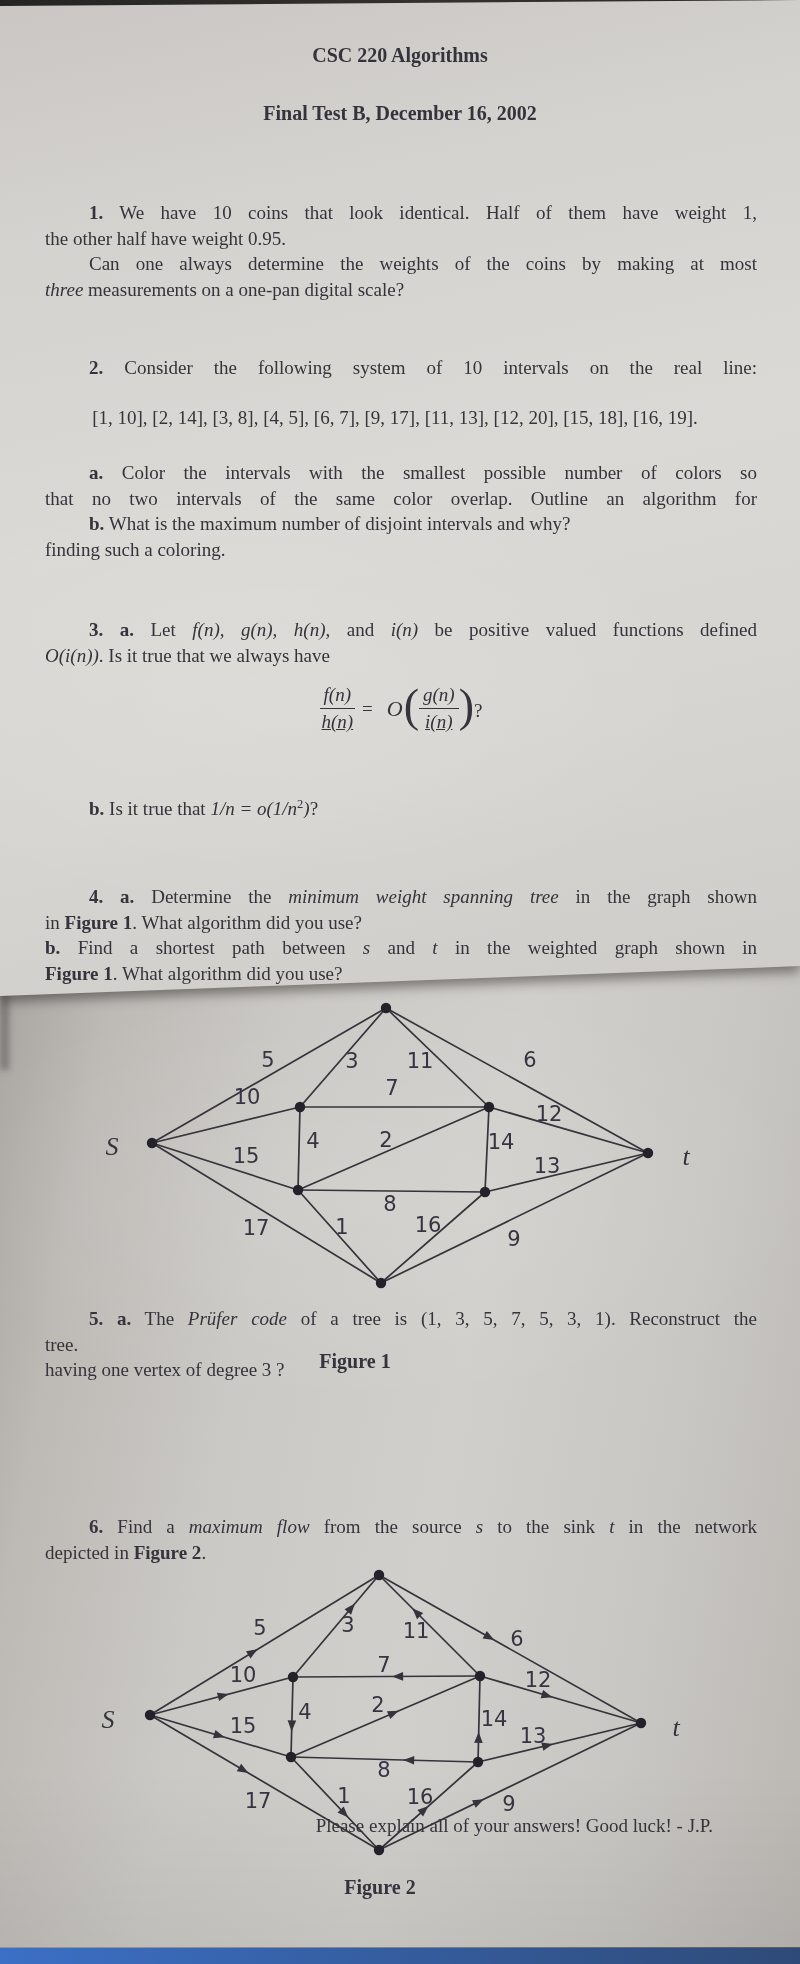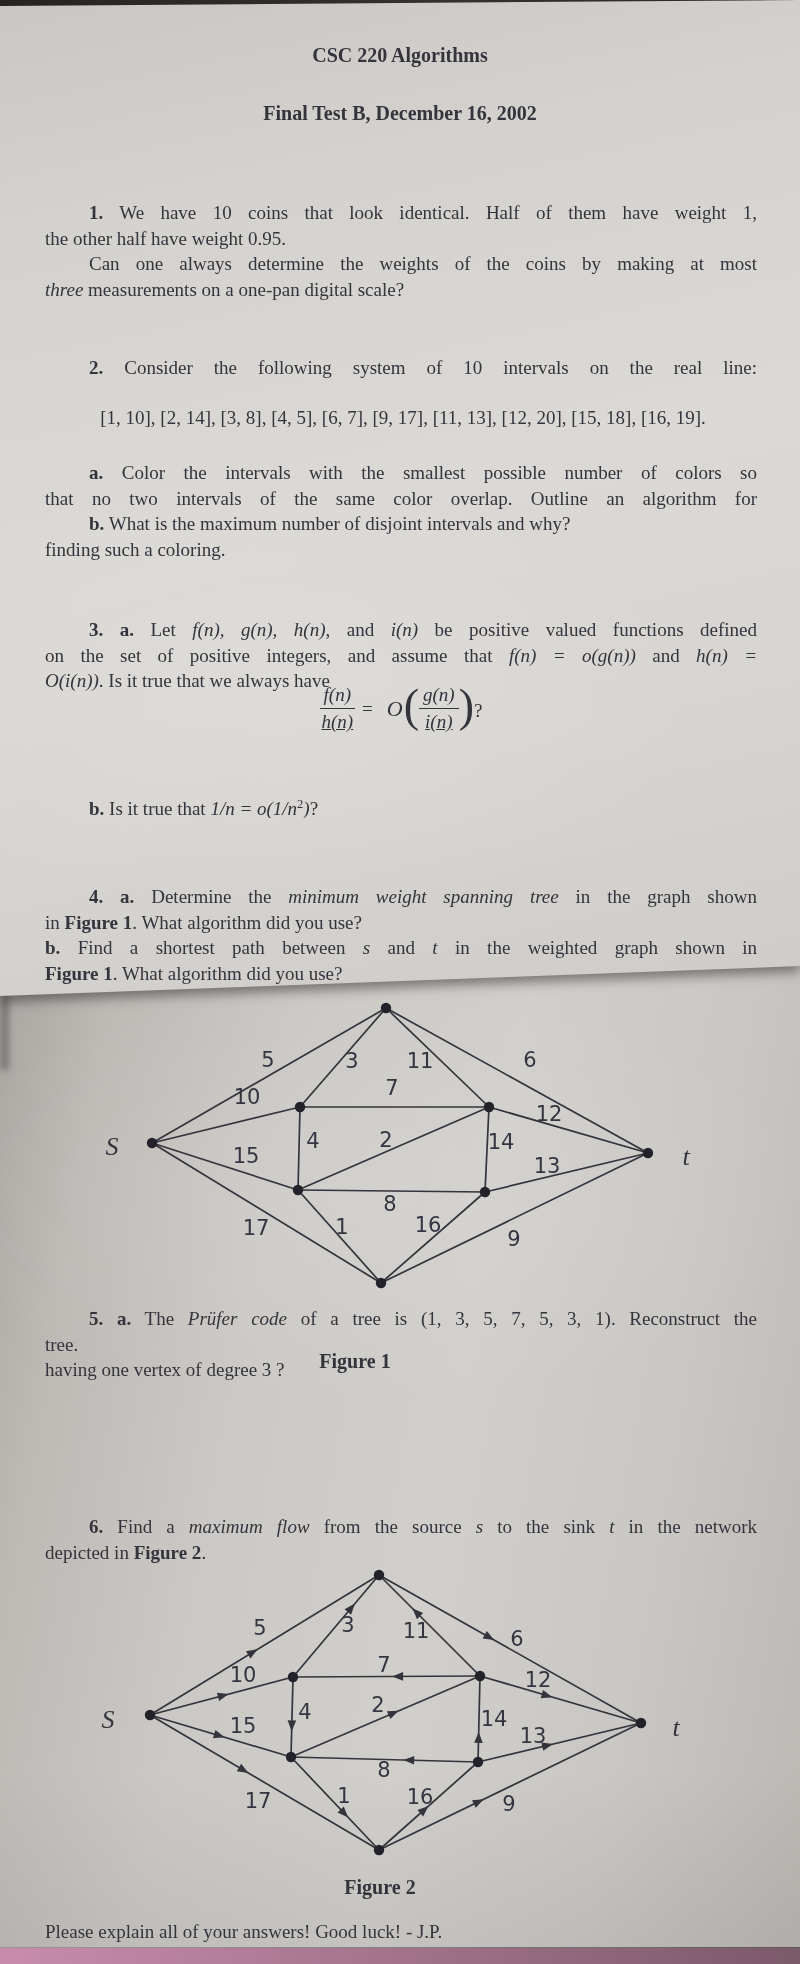--- a/index.html
+++ b/index.html
@@ -1,17 +1,17 @@
 <!DOCTYPE html>
 <html><head>
 <meta charset="utf-8">
 <style>
   html,body{margin:0;padding:0;background:#3b3936;}
   .page{position:relative;width:800px;height:1964px;overflow:hidden;
-        background:#f9a8d4;font-family:"Liberation Serif",serif;color:#35333b;}
+        background:#3b82f6;font-family:"Liberation Serif",serif;color:#35333b;}
   .page::before{content:'';position:absolute;left:0;top:0;right:0;height:12px;
         background:linear-gradient(90deg,#262524,#35332f 55%,#2a2927);z-index:0;}
   .page::after{content:'';position:absolute;left:0;bottom:0;right:0;height:17px;
         background:linear-gradient(90deg,rgba(60,57,53,.25),rgba(38,37,35,.6));z-index:1;}
 
   .sheet1-wrap{position:absolute;inset:0;z-index:1;
         filter:drop-shadow(0 6px 6px rgba(35,32,30,.5));}
   .sheet1{position:absolute;left:0;top:0;width:800px;height:1000px;
         clip-path:polygon(0 6px,100% 0,100% 966px,0 996px);
         background:linear-gradient(168deg,#c9c6c3 0%,#d4d2ce 20%,#dbd9d5 48%,#d7d5d1 72%,#ceccc8 100%);}
@@ -32,33 +32,33 @@
   .title1{top:44px;}
   .title2{top:102px;}
   .tl{font-size:19px;line-height:25.6px;height:25.6px;overflow:hidden;}
   .j{text-align:justify;text-align-last:justify;}
   .j::after{content:'';display:inline-block;width:100%;height:0;}
   .ind{padding-left:44px;}
   .s-n{font-style:normal;}
   .s-b{font-weight:700;}
   .s-i{font-style:italic;}
   .s-sup{font-size:12.5px;vertical-align:super;}
-  .math-line{position:absolute;left:47px;width:712px;text-align:center;font-size:19px;}
+  .math-line{position:absolute;left:39px;width:712px;text-align:center;font-size:19px;}
 
   .formula{position:absolute;left:45px;width:712px;text-align:center;}
   .frac{display:inline-block;vertical-align:middle;text-align:center;font-size:19px;}
   .frac .num{display:block;border-bottom:1.4px solid #35333b;padding:0 4px 2px;font-style:italic;}
   .frac .den{display:block;padding-top:2px;font-style:italic;text-decoration:underline;}
   .paren{font-size:46px;font-weight:400;vertical-align:middle;line-height:1;position:relative;top:-3px;}
   .fO{font-size:22px;font-style:italic;vertical-align:middle;margin:0 1px 0 7px;}
   .feq{font-size:19px;vertical-align:middle;margin:0 7px;}
   .fq{font-size:19px;vertical-align:middle;position:relative;top:2px;}
 
   .caption{position:absolute;left:45px;text-align:center;font-weight:bold;font-size:20px;}
-  .footer{position:absolute;left:45px;width:668px;top:1921px;font-size:19px;text-align:left;}
+  .footer{position:absolute;left:45px;width:668px;top:1815px;font-size:19px;text-align:right;}
 
   .fig{position:absolute;left:0;width:800px;overflow:visible;}
   .fig line{stroke:#35333b;stroke-width:1.7;stroke-linecap:round;}
   .fig circle{fill:#232129;}
   .fig polygon{fill:#35333b;}
   .fig text.ew{font:21px "DejaVu Sans",sans-serif;fill:#363440;text-anchor:middle;}
   .fig text.nl{font:italic 26px "Liberation Serif",serif;fill:#35333b;text-anchor:middle;}
 </style>
 </head>
 <body>
@@ -86,21 +86,20 @@
     <div class="math-line" style="top:407px">[1, 10], [2, 14], [3, 8], [4, 5], [6, 7], [9, 17], [11, 13], [12, 20], [15, 18], [16, 19].</div>
     <div class="block" style="top:460px">
         <div class="tl j ind"><span class="s-b">a.</span><span class="s-n"> Color the intervals with the smallest possible number of colors so</span></div>
         <div class="tl j"><span class="s-n">that no two intervals of the same color overlap. Outline an algorithm for</span></div>
         <div class="tl ind"><span class="s-b">b.</span><span class="s-n"> What is the maximum number of disjoint intervals and why?</span></div>
         <div class="tl"><span class="s-n">finding such a coloring.</span></div>
       </div>
 
     <div class="block" style="top:617px">
         <div class="tl j ind"><span class="s-b">3. a.</span><span class="s-n"> Let </span><span class="s-i">f(n), g(n), h(n)</span><span class="s-n">, and </span><span class="s-i">i(n)</span><span class="s-n"> be positive valued functions defined</span></div>
-        <div class="tl j"><span class="s-n">on the set of positive integers, and assume that </span><span class="s-i">f(n) = o(g(n))</span><span class="s-n"> and </span><span class="s-i">h(n) =</span></div>
         <div class="tl"><span class="s-i">O(i(n))</span><span class="s-n">. Is it true that we always have</span></div>
       </div>
     <div class="formula" style="top:684px">
       <span class="frac"><span class="num">f(n)</span><span class="den">h(n)</span></span><span class="feq">=</span><span class="fO">O</span><span class="paren">(</span><span class="frac"><span class="num">g(n)</span><span class="den">i(n)</span></span><span class="paren">)</span><span class="fq">?</span>
     </div>
     <div class="block" style="top:792px">
         <div class="tl ind"><span class="s-b">b.</span><span class="s-n"> Is it true that </span><span class="s-i">1/n = o(1/n</span><span class="s-sup">2</span><span class="s-i">)</span><span class="s-n">?</span></div>
       </div>
 
     <div class="block" style="top:884px">

